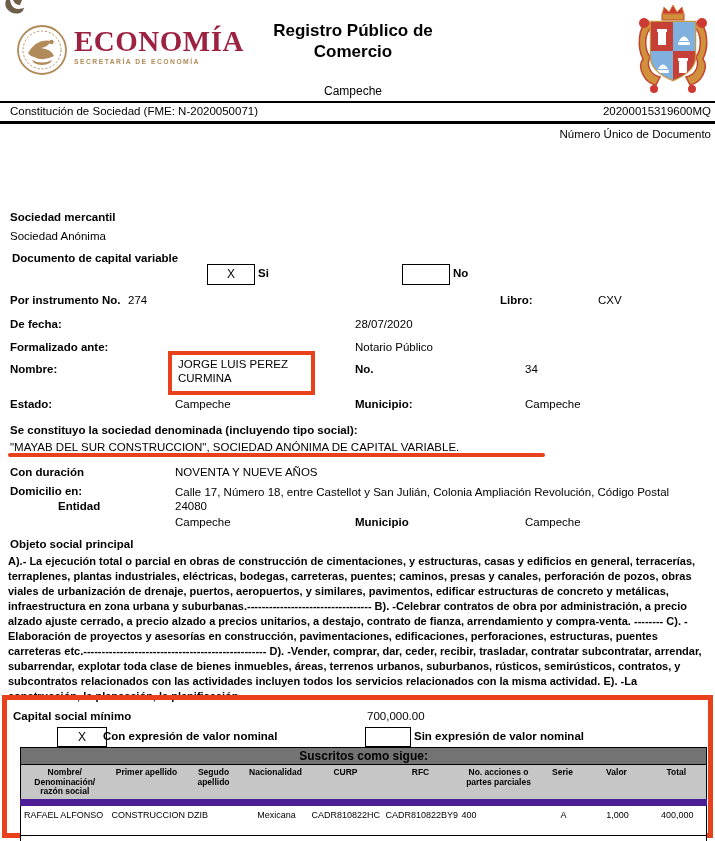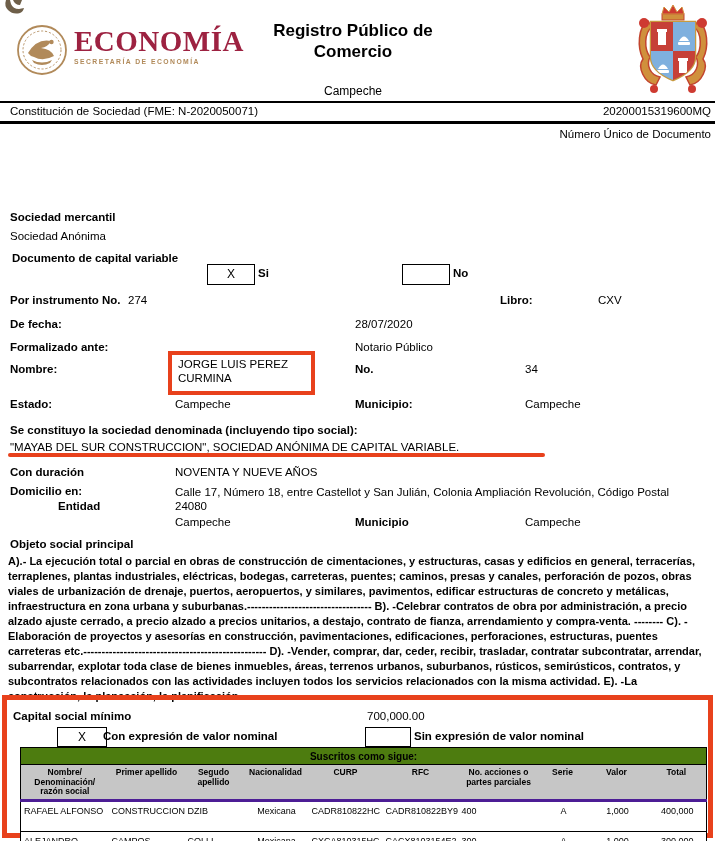--- a/index.html
+++ b/index.html
@@ -23,23 +23,23 @@
        font-size:12px;font-weight:normal;line-height:19px;}
   .red-box-name{position:absolute;border:4px solid #E8411C;background:transparent;}
   .red-underline{position:absolute;background:#E8411C;border-radius:2px;}
   .red-frame{position:absolute;left:2px;top:695px;width:701px;height:133px;
              border:5px solid #E8411C;}
   .objeto{position:absolute;left:8px;top:554px;width:702px;font-size:11px;
           line-height:15px;white-space:normal;font-weight:bold;}
   table.subs{position:absolute;left:13px;top:47px;width:686px;border-collapse:collapse;
              table-layout:fixed;border:1px solid #000;}
   table.subs td{overflow:hidden;}
-  tr.cap td{background:#4d7c0f;border-bottom:1px solid #000;text-align:center;
-            font-weight:bold;font-size:10px;height:14px;}
-  tr.hdr td{background:#C6C6C6;border-bottom:3px solid #4c1d95;text-align:center;
+  tr.cap td{background:#737373;border-bottom:1px solid #000;text-align:center;
+            font-weight:bold;font-size:12px;height:14px;}
+  tr.hdr td{background:#C6C6C6;border-bottom:7px solid #4c1d95;text-align:center;
             vertical-align:top;font-weight:bold;font-size:8.5px;line-height:9.5px;
             padding:3px 1px 2px 1px;height:28px;}
   tr.row1 td{border-bottom:1px solid #000;}
   tr.row1 td,tr.row2 td{background:#fff;font-size:9px;line-height:10.5px;
             vertical-align:top;padding:4px 1px 3px 3px;}
   tr.row1 td{height:22px;}
   tr.row2 td{height:12px;}
   .ta-c{text-align:center;}
 </style>
 </head>

